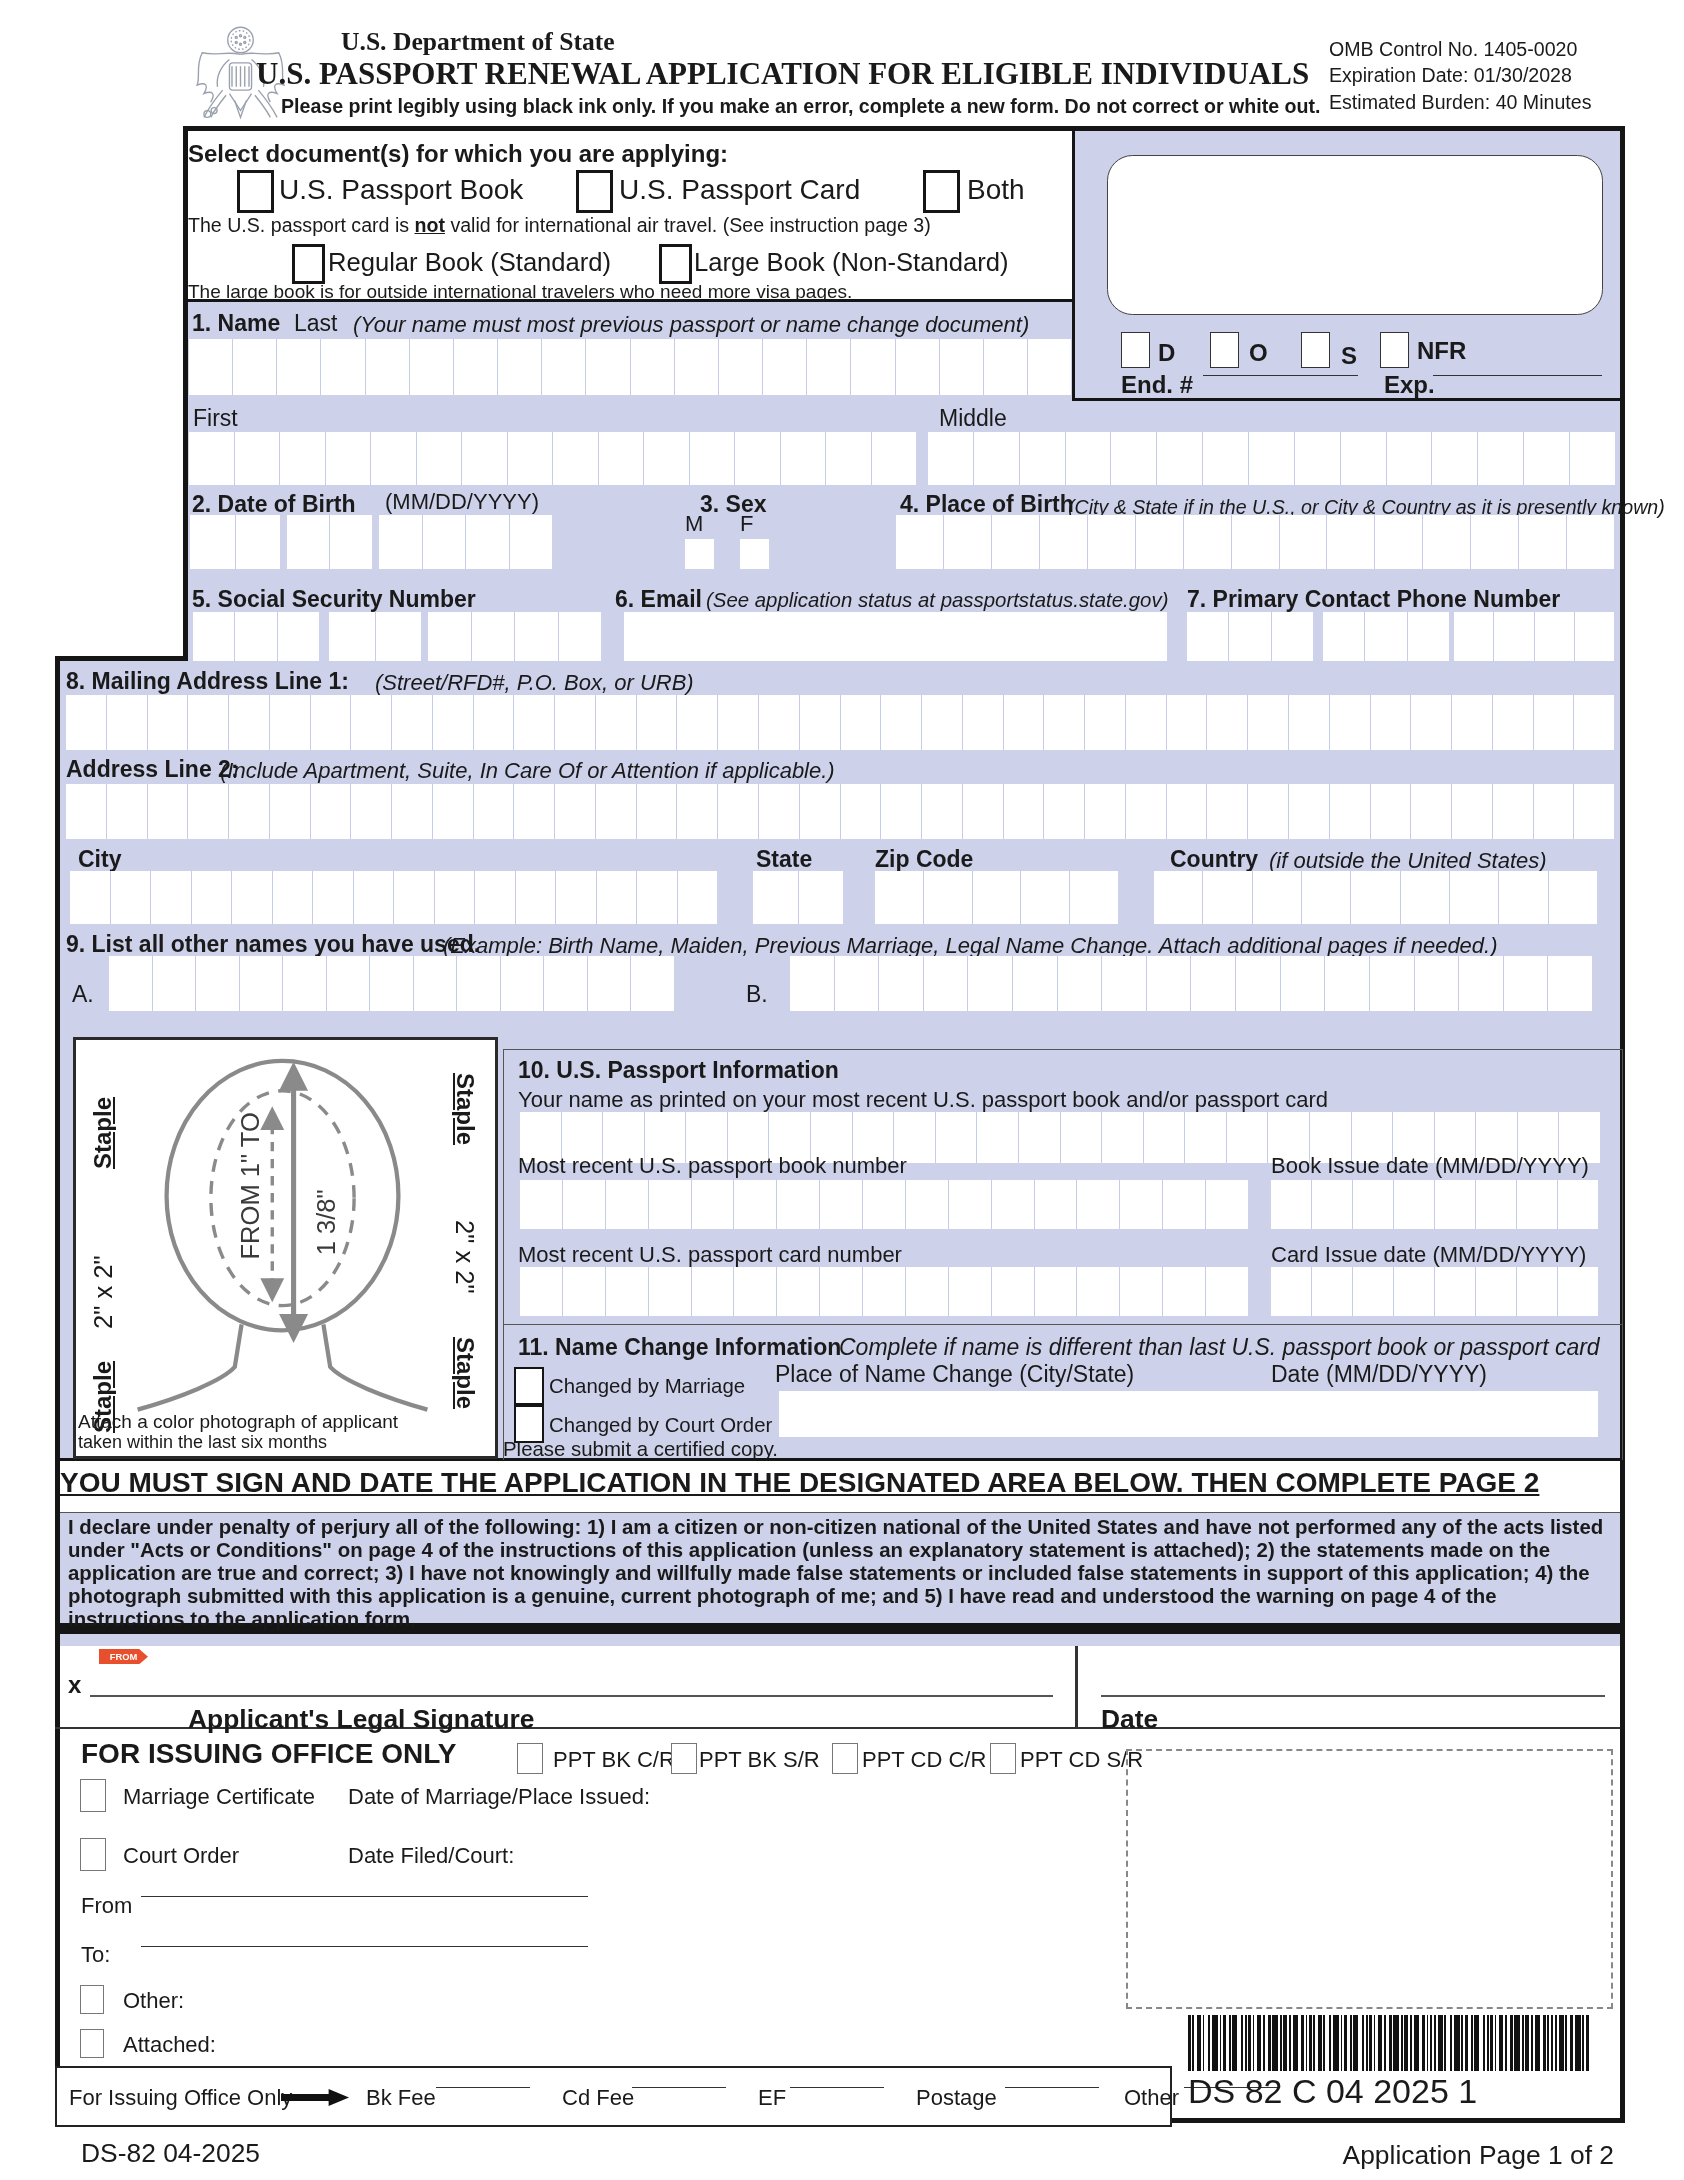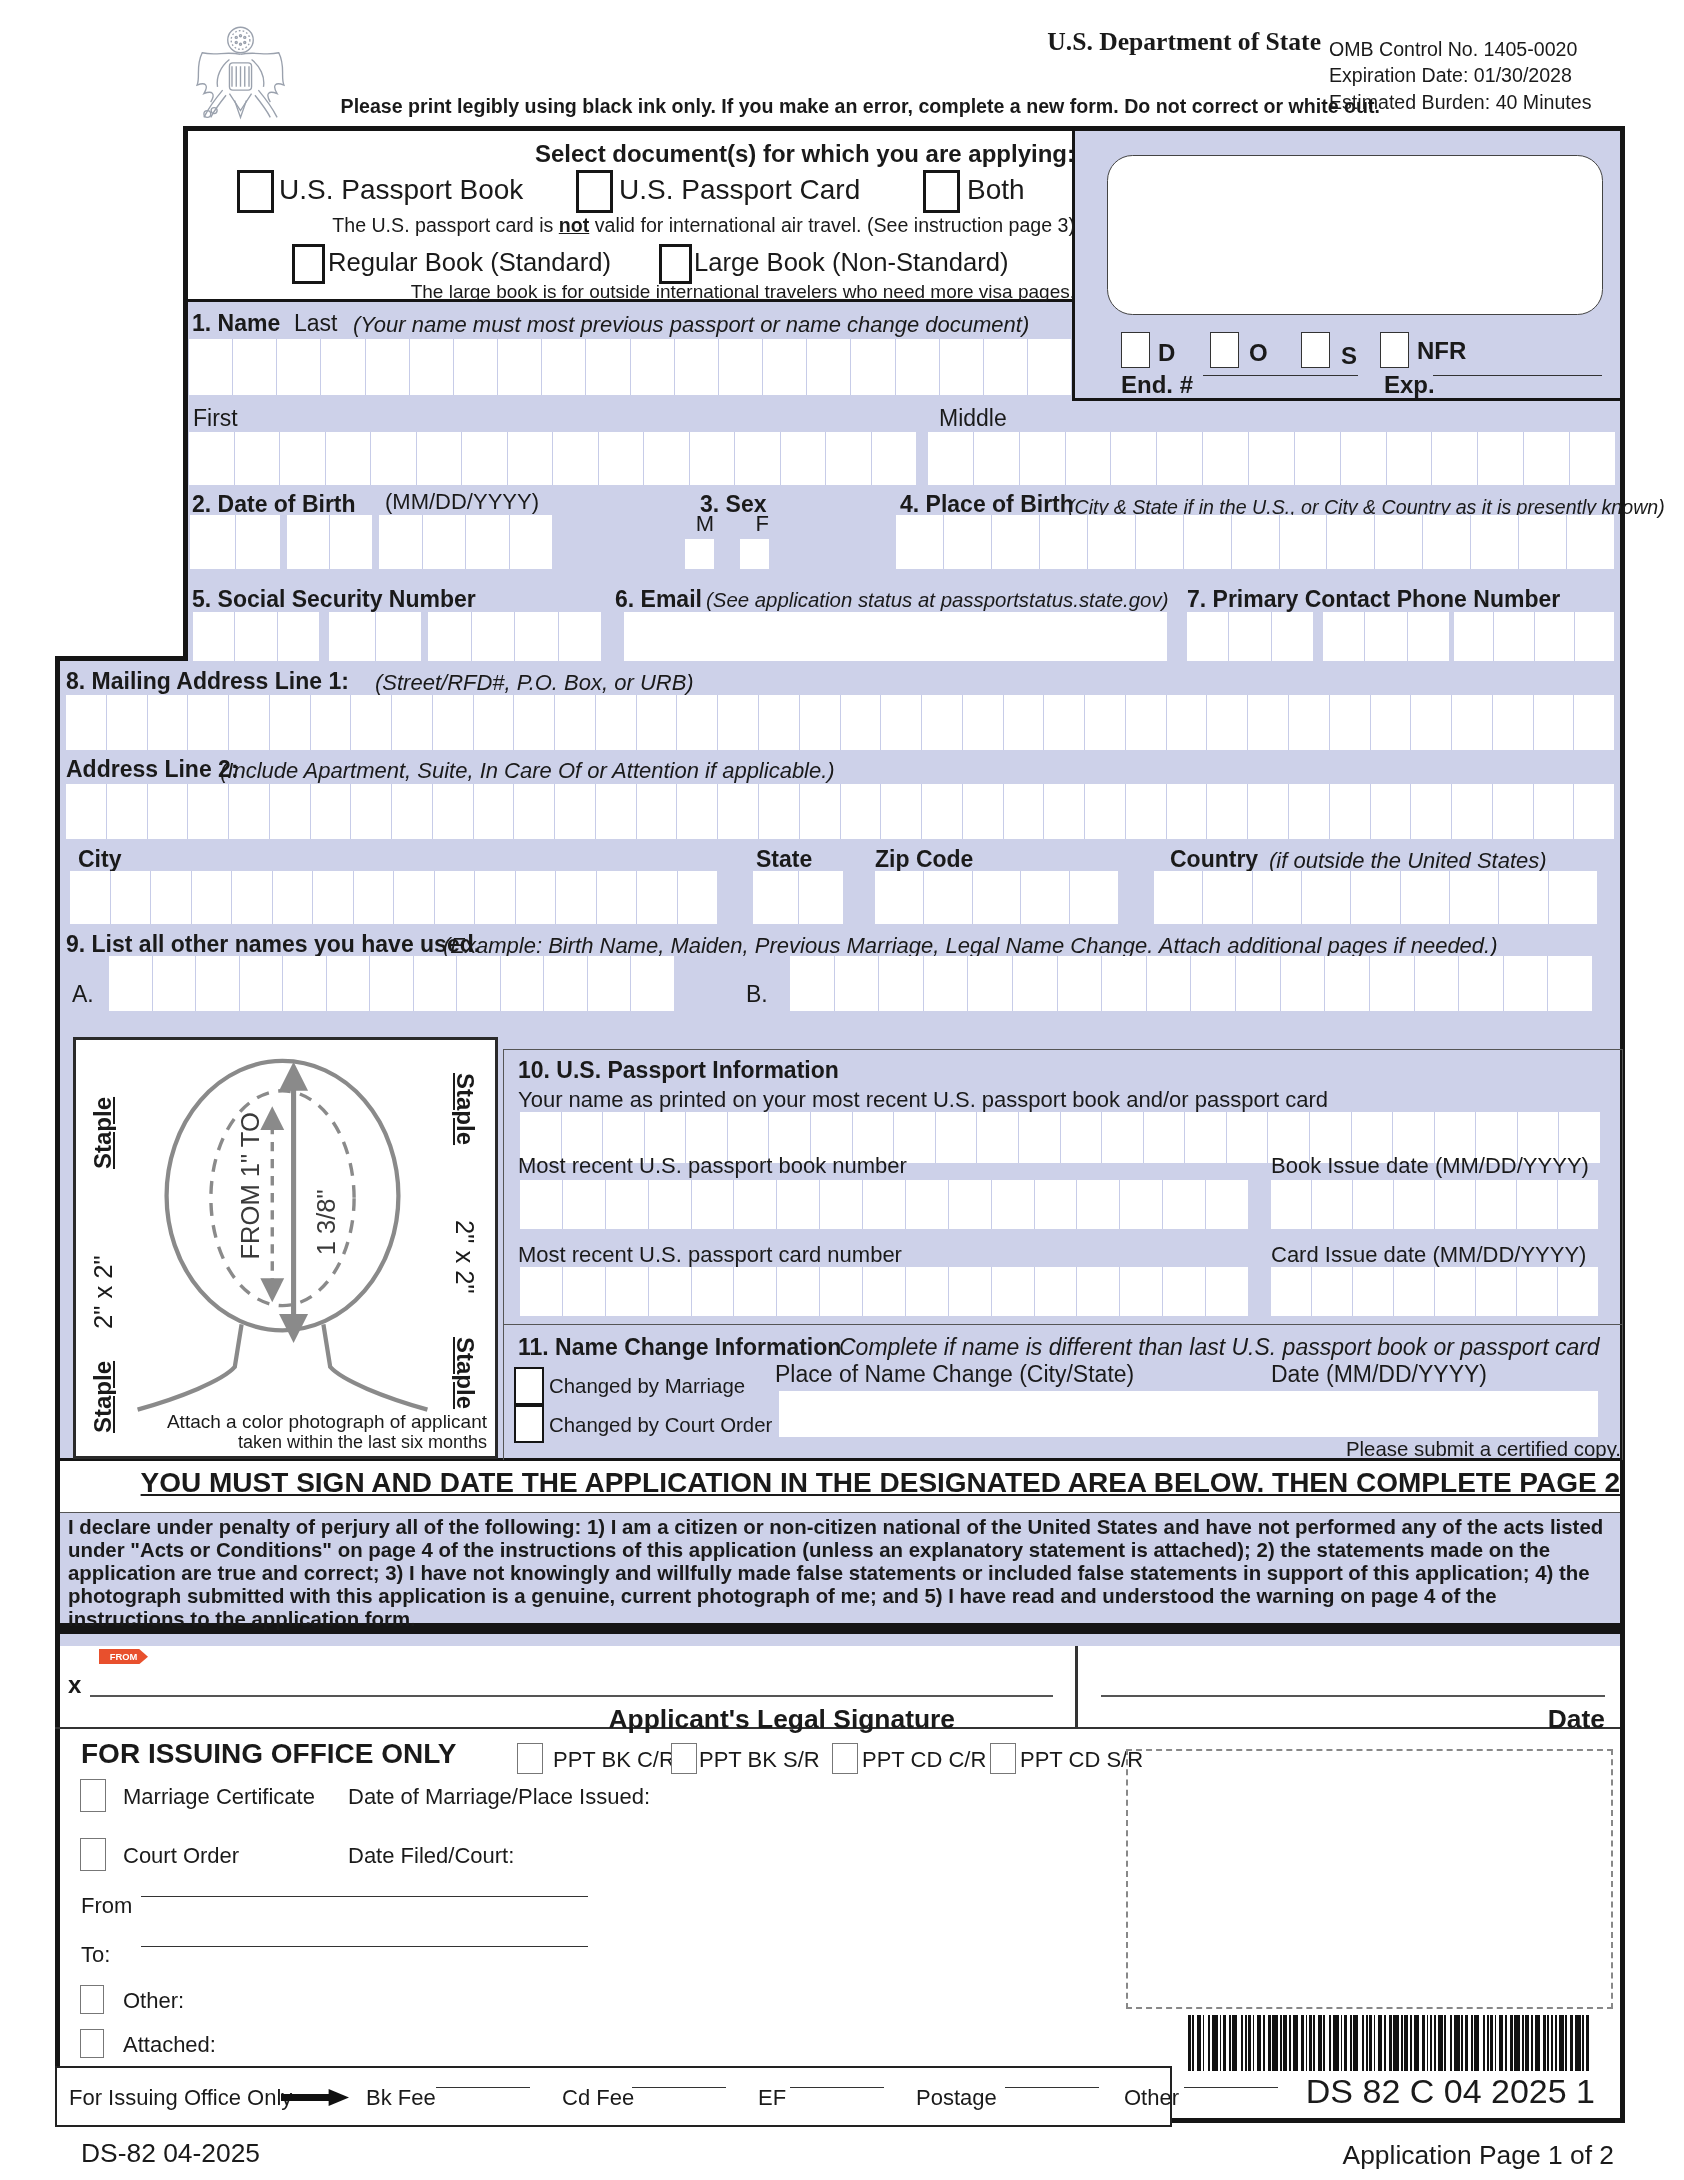--- a/index.html
+++ b/index.html
@@ -3,21 +3,21 @@
 <meta charset="utf-8">
 <style>
   html,body{margin:0;padding:0;background:#fff;}
   .page{position:relative;width:1685px;height:2181px;background:#fff;overflow:hidden;
         font-family:"Liberation Sans",sans-serif;color:#1a1a1a;}
   .abs{position:absolute;}
   .lav{background:#cdd1e9;}
   .bar{background:#151515;}
   .serif{font-family:"Liberation Serif",serif;}
   .b{font-weight:bold;} .it{font-style:italic;}
-  .ctr{text-align:right;}
+  .ctr{text-align:left;}
   .f21{font-size:18px;} .f22{font-size:19px;} .f23{font-size:19.6px;} .f24{font-size:20.4px;}
   .f26{font-size:22px;} .f27{font-size:23px;} .f28{font-size:24px;} .f30{font-size:25.6px;}
   .f31{font-size:26.4px;} .f33{font-size:28px;} .f36{font-size:31px;} .f40{font-size:34px;}
   .comb{position:absolute;display:flex;background:#fff;}
   .comb i{flex:1 1 0;border-right:1.7px solid #c7cce8;}
   .comb i:last-child{border-right:none;}
   .wbox{position:absolute;background:#fff;}
   .cb{position:absolute;background:#fff;border:3.4px solid #151515;}
   .cb3{border-width:2.6px;}
   .cb2{border-width:1.7px;border-color:#333;}
@@ -52,20 +52,21 @@
     <path d="M47,52 v24 M52,52 v24 M57,52 v24 M62,52 v24 M67,52 v24"></path>
     <path d="M44,84 L57,104 L70,84"></path>
     <path d="M50,92 L57,112 L64,92"></path>
     <path d="M36,80 C26,92 20,100 14,112 M40,86 C32,96 26,104 22,112"></path>
     <path d="M78,80 C88,92 94,100 100,112 M74,86 C82,96 88,104 92,112"></path>
     <circle cx="18" cy="108" r="4"></circle>
       <circle cx="26" cy="104" r="3.5"></circle>
   </svg>
 
   <div class="abs serif b f30 ctr" style="left:341px;top:27px;width:980px">U.S. Department of State</div>
+  <div class="abs serif b f36 ctr" style="left:256px;top:56px;width:1124px">U.S. PASSPORT RENEWAL APPLICATION FOR ELIGIBLE INDIVIDUALS</div>
   <div class="abs b f23 ctr" style="left:281px;top:95px;width:1099px">Please print legibly using black ink only. If you make an error, complete a new form. Do not correct or white out.</div>
 
   <div class="abs f23" style="left:1329px;top:36px;line-height:26.4px">
     <div>OMB Control No. 1405-0020</div>
     <div>Expiration Date: 01/30/2028</div>
     <div>Estimated Burden: 40 Minutes</div>
   </div>
 
   <div class="abs lav" style="left:1072px;top:131px;width:549px;height:269px"></div>
   <div class="abs lav" style="left:188px;top:302px;width:1432px;height:359px"></div>

